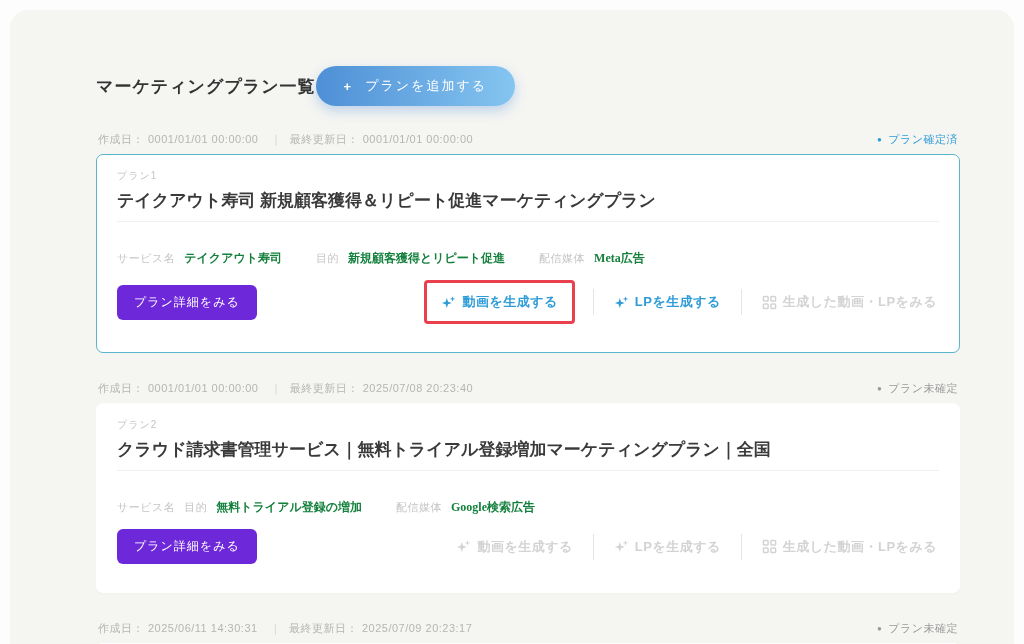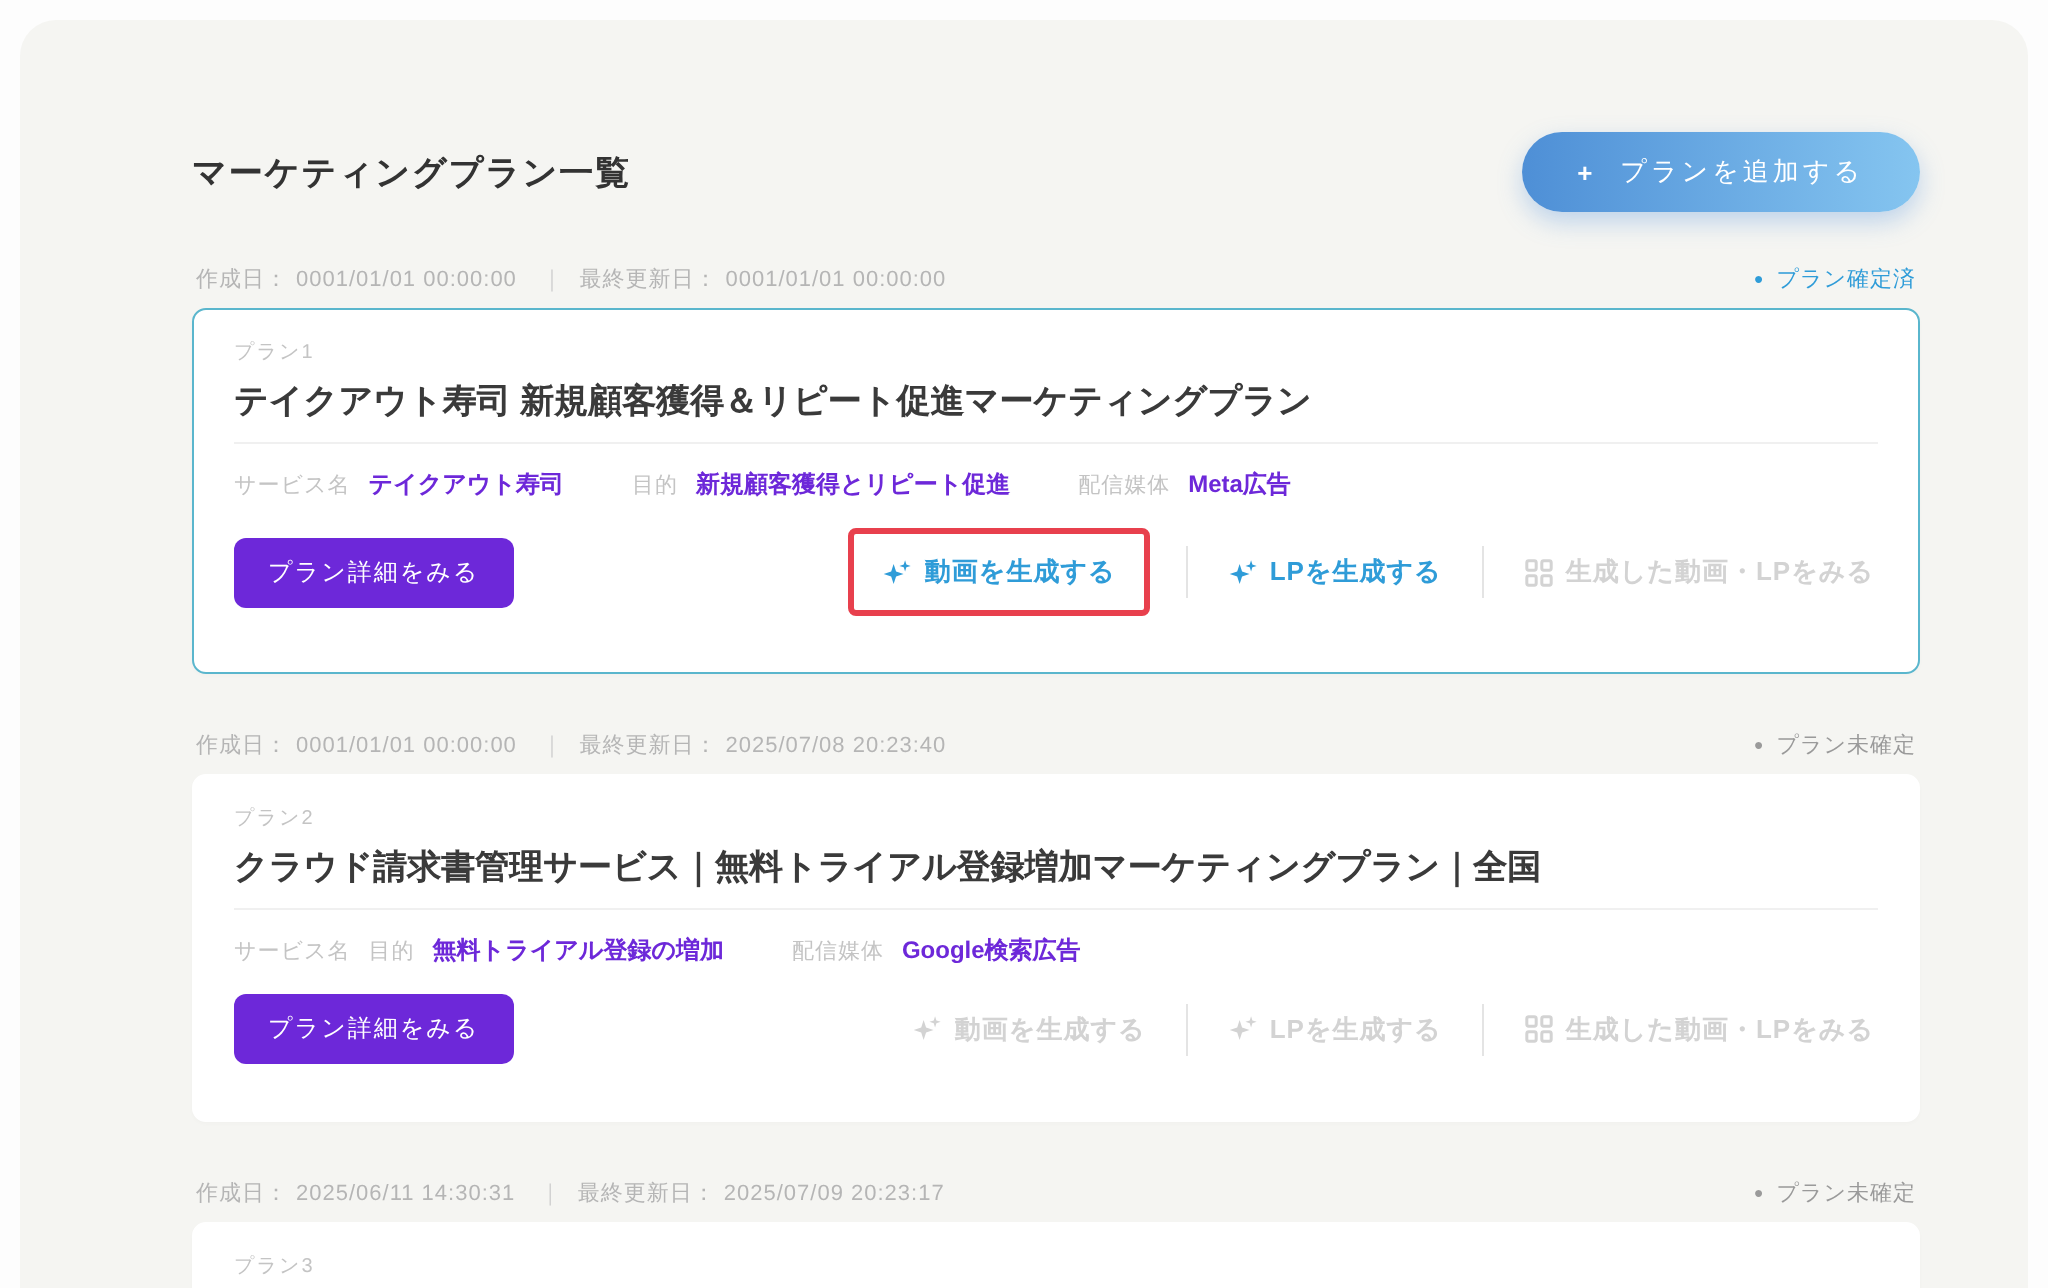--- a/index.html
+++ b/index.html
@@ -12,21 +12,21 @@
     position: absolute; left: 10px; top: 10px; right: 10px; bottom: 0;
     background: #f5f5f2;
     border-radius: 18px 18px 0 0;
     overflow: hidden;
   }
   .content { padding: 0 54px 0 86px; }
 
   
   .header-row {
     margin-top: 56px;
-    display: flex; align-items: center; justify-content: space-between;
+    display: flex; align-items: center; 
   }
   .page-title { font-size: 17px; font-weight: bold; color: #333; letter-spacing: 1px; }
   .add-btn {
     border: none; cursor: pointer;
     display: inline-flex; align-items: center; gap: 12px;
     padding: 11px 28px;
     border-radius: 999px;
     background: linear-gradient(90deg, #4e8fd6 0%, #85c5f0 100%);
     color: #ffffff; font-size: 13px; letter-spacing: 2px;
     font-family: inherit;
@@ -56,23 +56,23 @@
     border: 1px solid #ffffff;
     padding: 14px 20px 28px 20px;
     box-shadow: 0 1px 2px rgba(0,0,0,0.02);
   }
   .card--active { border: 1.5px solid #5ab6cd; }
 
   .plan-label { font-size: 10px; color: #c4c4c4; letter-spacing: 1px; }
   .plan-title { margin-top: 6px; font-size: 17px; font-weight: bold; color: #3a3a3a; }
   .divider { margin-top: 9px; border-top: 1px solid #f0f0f0; }
 
-  .meta-row { margin-top: 12px; display: flex; align-items: center; }
+  .meta-row { margin-top: 28px; display: flex; align-items: center; }
   .meta-label { font-size: 11px; color: #c4c4c4; margin-right: 9px; letter-spacing: 0.5px; }
-  .meta-value { font-size: 12px; color: #6d28d9; font-weight: bold; margin-right: 34px; }
+  .meta-value { font-size: 12px; color: #15803d; font-weight: bold; margin-right: 34px; font-family: Liberation Serif, serif; }
 
   .buttons-row {
     margin-top: 13px;
     display: flex; align-items: center; justify-content: space-between;
   }
   .detail-btn {
     border: none; cursor: pointer; font-family: inherit;
     background: #6d28d9; color: #ffffff;
     font-size: 12px; letter-spacing: 1px;
     padding: 9px 17px; border-radius: 6px;

